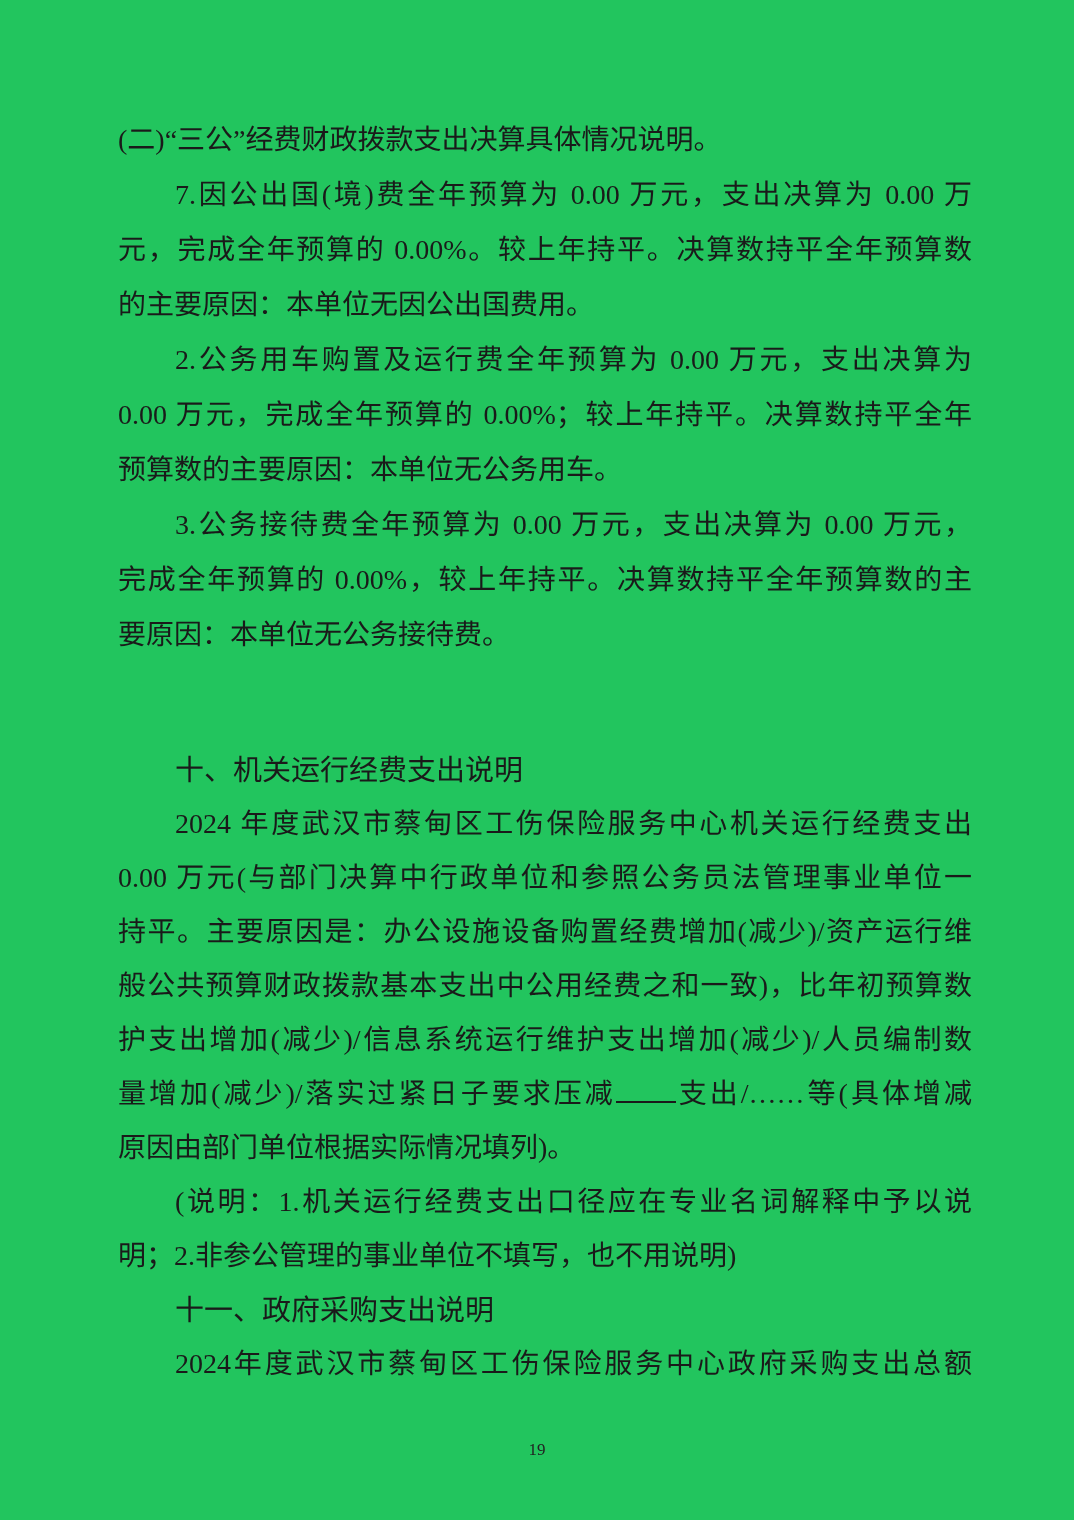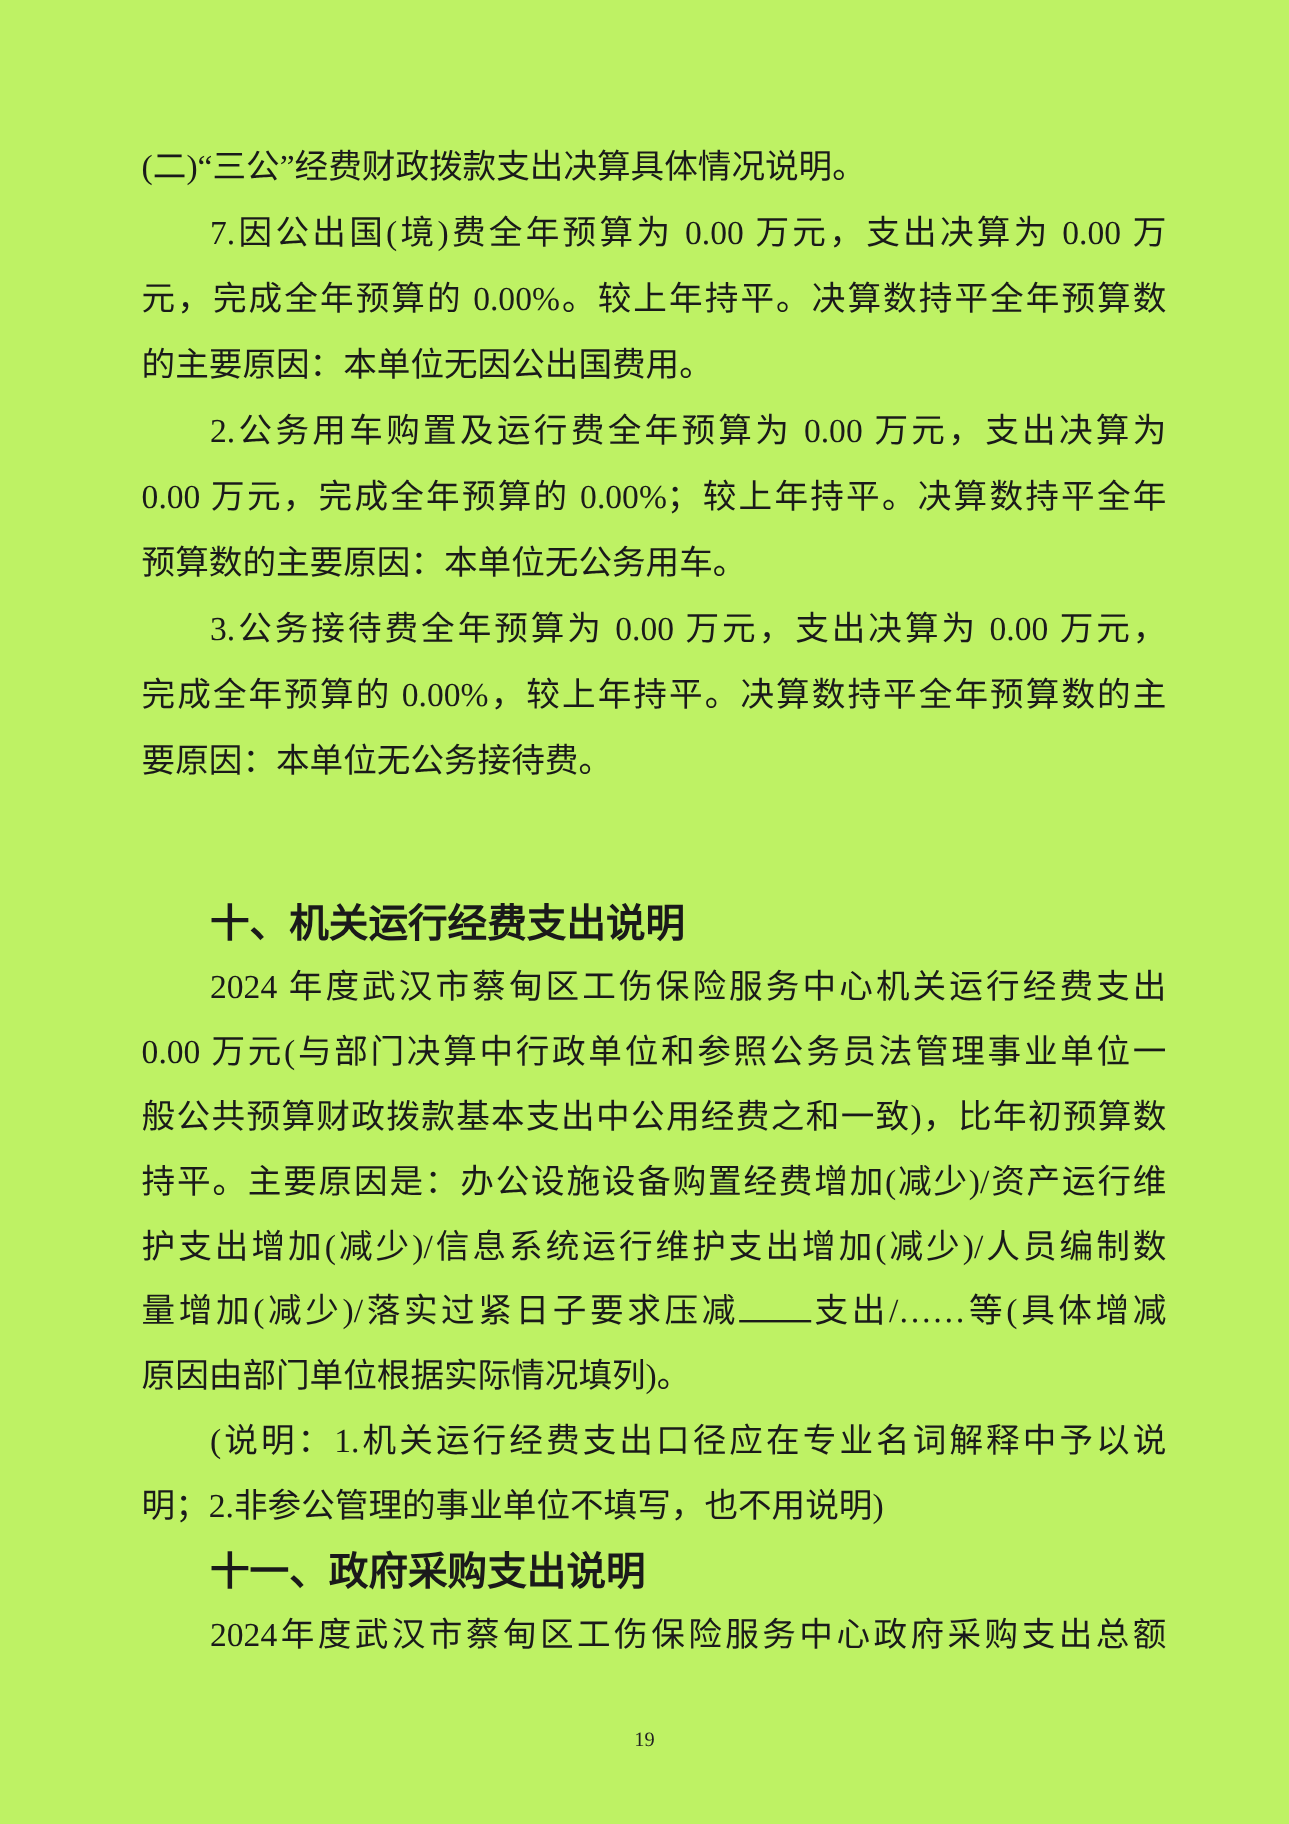--- a/index.html
+++ b/index.html
@@ -4,21 +4,21 @@
 <style>
   html, body {
     margin: 0;
     padding: 0;
     background: #ffffff;
   }
   .page {
     position: relative;
     width: 1074px;
     height: 1520px;
-    background: #bef264;
+    background: #22c55e;
     color: #1a1a1a;
     font-family: "Liberation Serif", "DejaVu Serif", serif;
     overflow: hidden;
   }
   .content {
     position: absolute;
     left: 118px;
     top: 112px;
     width: 854px;
   }
@@ -39,22 +39,22 @@
     text-align-last: justify;
   }
   
   .end {
     text-align: left;
     text-align-last: auto;
   }
   .indent { padding-left: 57px; }
   .heading {
     font-family: "Liberation Sans", "DejaVu Sans", sans-serif;
-    font-weight: bold;
-    font-size: 33px;
+    font-weight: normal;
+    font-size: 29px;
   }
   .boldkai { font-weight: normal; }
   .spacer-lg { height: 81px; }
   .blank-underline {
     display: inline-block;
     width: 60px;
     height: 0.95em;
     border-bottom: 2px solid #1a1a1a;
     vertical-align: baseline;
   }
@@ -97,22 +97,22 @@
 
     <div class="spacer-lg"></div>
 
     <div class="sec2">
 
       <div class="line end heading indent">十、机关运行经费支出说明</div>
 
       <div>
         <div class="line j indent">2024 年度武汉市蔡甸区工伤保险服务中心机关运行经费支出</div>
         <div class="line j">0.00 万元(与部门决算中行政单位和参照公务员法管理事业单位一</div>
+        <div class="line j">持平。主要原因是：办公设施设备购置经费增加(减少)/资产运行维</div>
         <div class="line j">般公共预算财政拨款基本支出中公用经费之和一致)，比年初预算数</div>
-        <div class="line j">持平。主要原因是：办公设施设备购置经费增加(减少)/资产运行维</div>
         <div class="line j">护支出增加(减少)/信息系统运行维护支出增加(减少)/人员编制数</div>
         <div class="line j">
           <span>量增加(减少)/落实过紧日子要求压减</span><span class="blank-underline"></span><span>支出/……等(具体增减</span>
         </div>
         <div class="line end">原因由部门单位根据实际情况填列)。</div>
       </div>
 
       <div class="boldkai">
         <div class="line j indent">(说明：1.机关运行经费支出口径应在专业名词解释中予以说</div>
         <div class="line end">明；2.非参公管理的事业单位不填写，也不用说明)</div>

